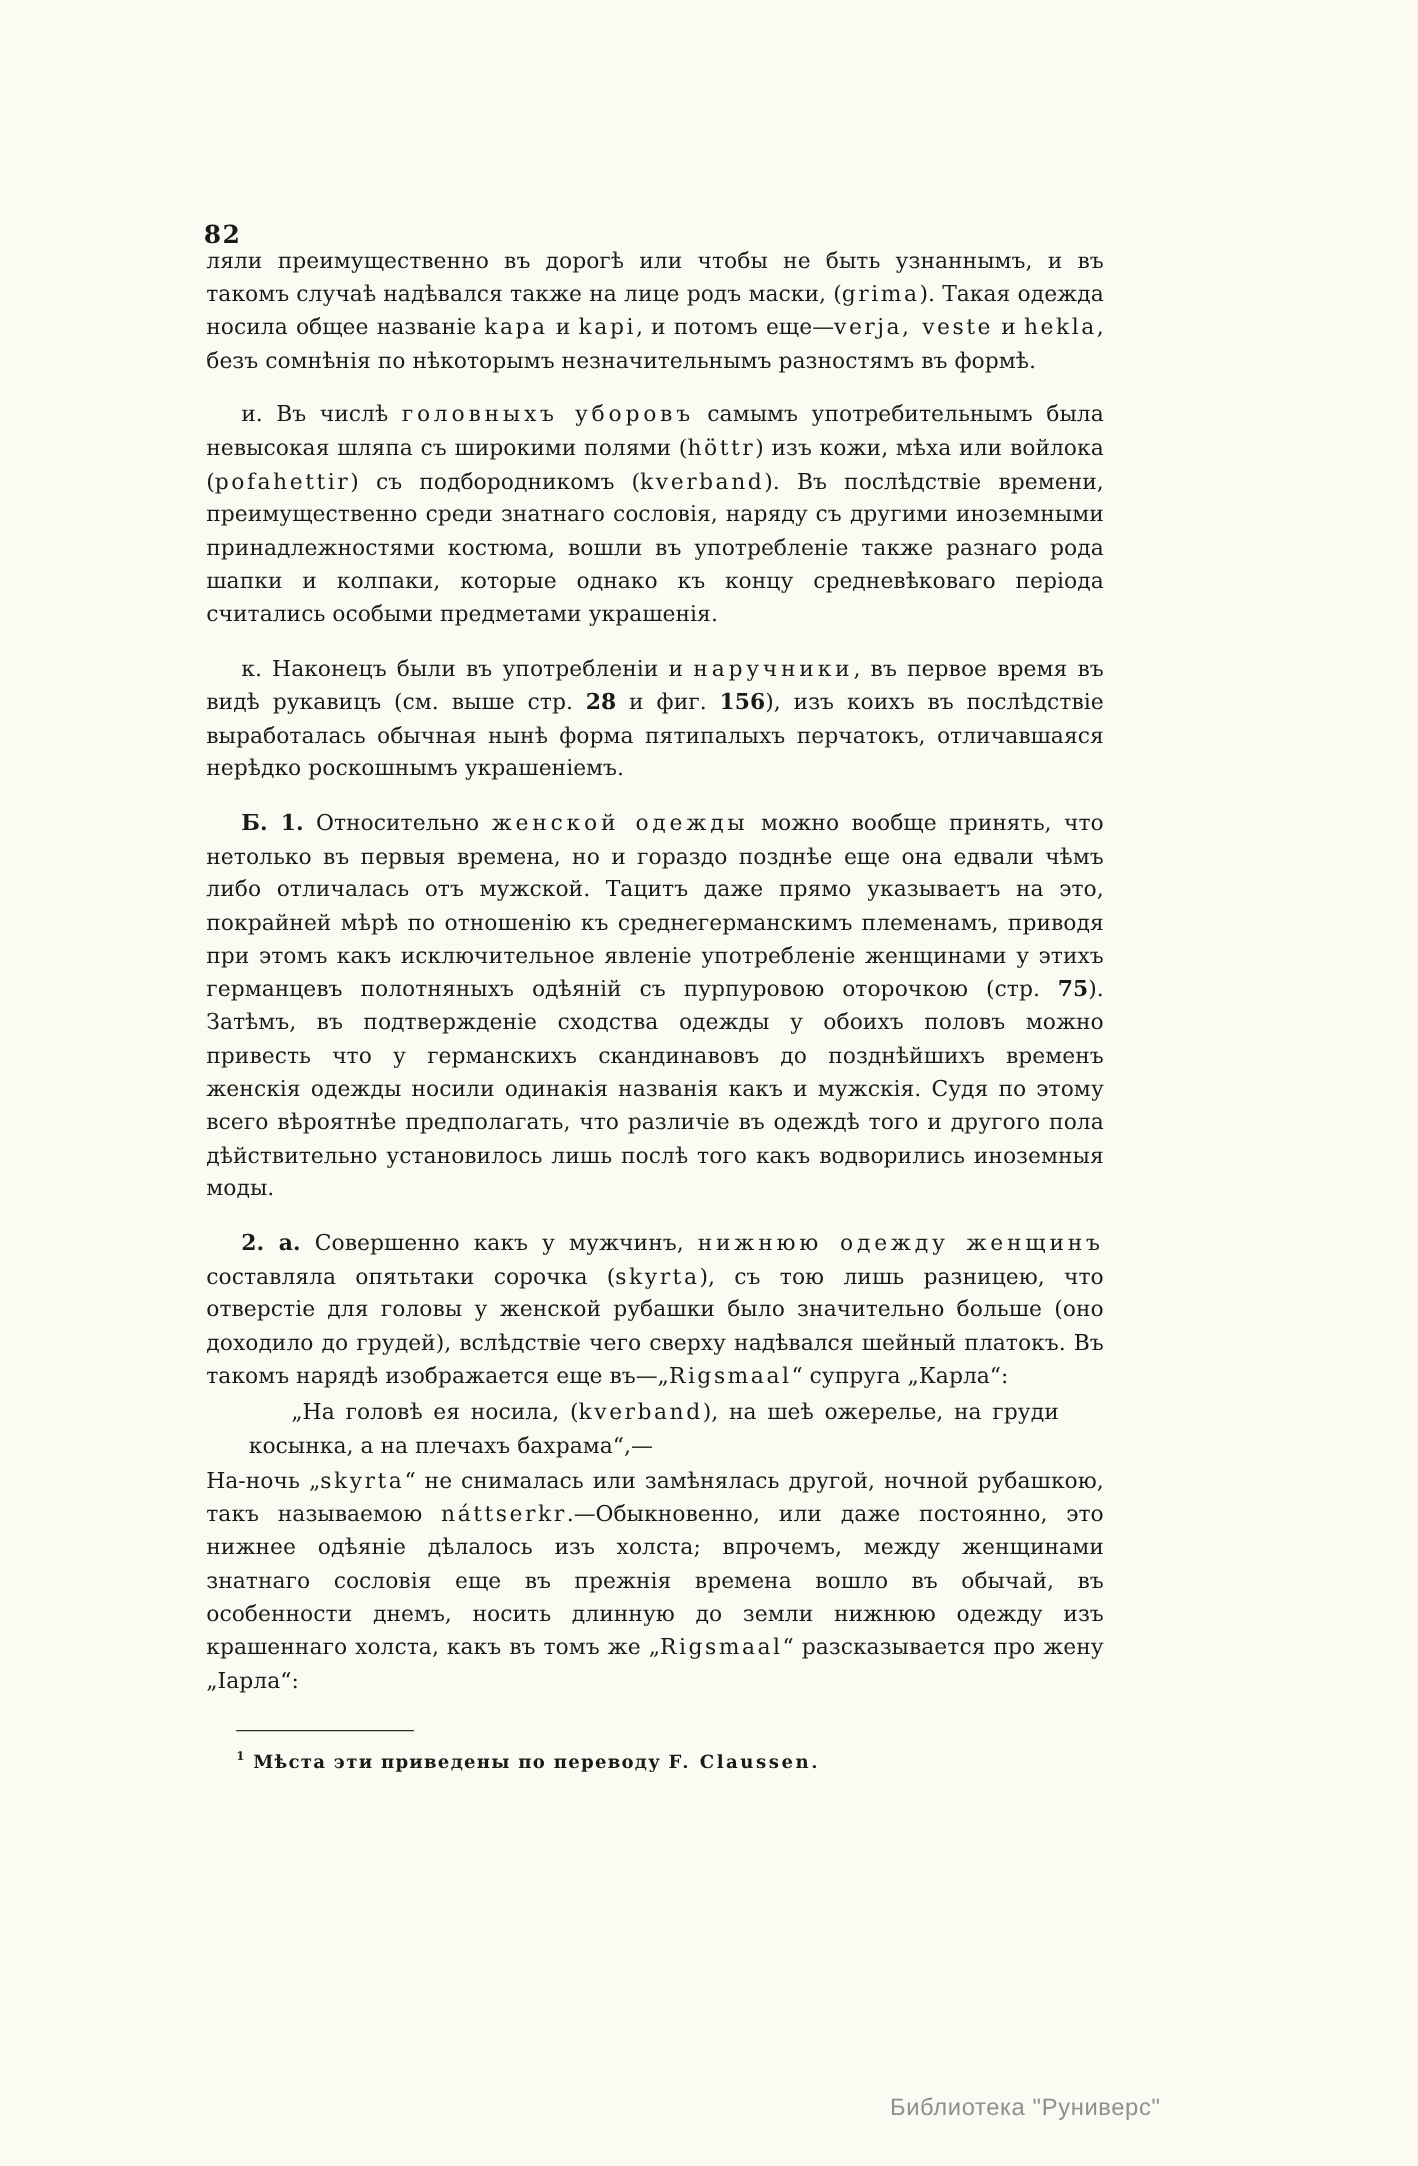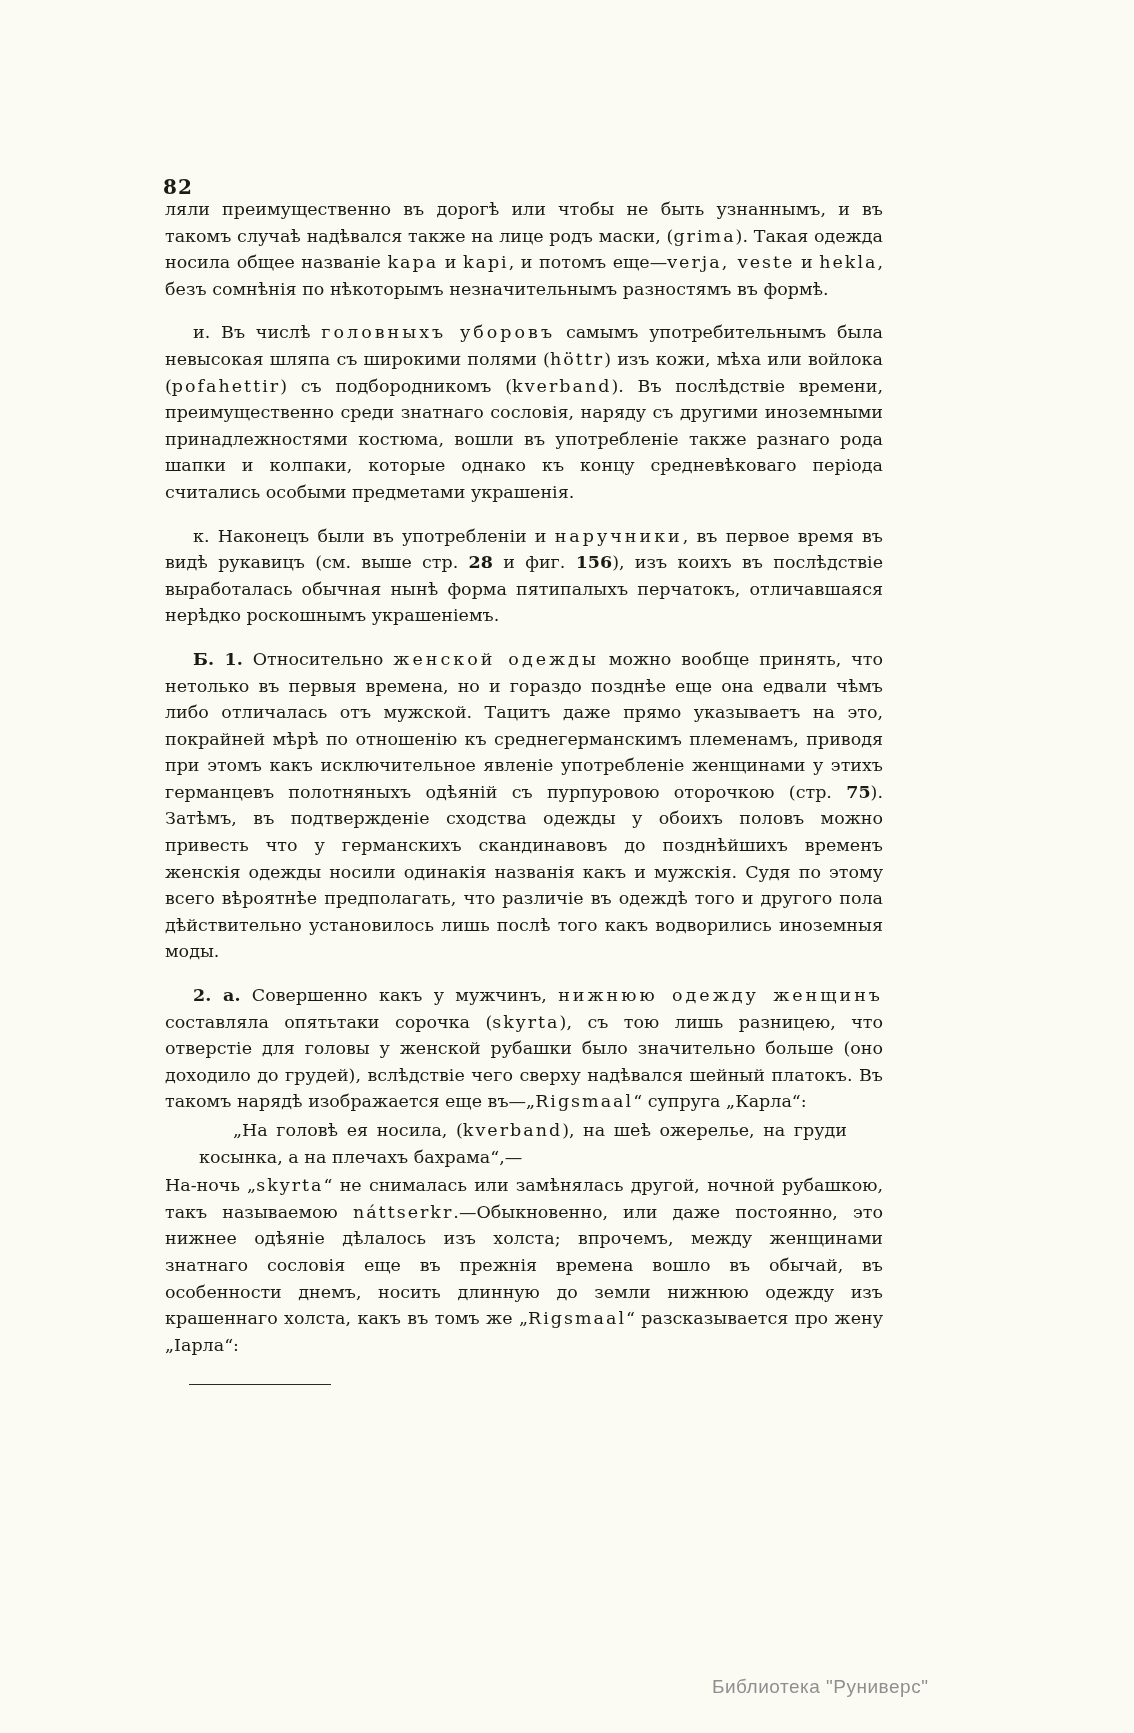--- a/index.html
+++ b/index.html
@@ -99,17 +99,18 @@
   <div class="content">
 
   <p class="para noindent"><span class="run-n">ляли преимущественно въ дорогѣ или чтобы не быть узнаннымъ, и въ такомъ случаѣ надѣвался также на лице родъ маски, (</span><span class="run-lat">grima</span><span class="run-n">). Такая одежда носила общее названіе </span><span class="run-lat">kapa</span><span class="run-n"> и </span><span class="run-lat">kapi</span><span class="run-n">, и потомъ еще—</span><span class="run-lat">verja, veste</span><span class="run-n"> и </span><span class="run-lat">hekla</span><span class="run-n">, безъ сомнѣнія по нѣкоторымъ незначительнымъ разностямъ въ формѣ.</span></p>
       <p class="para indent"><span class="run-n">и. Въ числѣ </span><span class="run-sp">головныхъ уборовъ</span><span class="run-n"> самымъ употребительнымъ была невысокая шляпа съ широкими полями (</span><span class="run-lat">höttr</span><span class="run-n">) изъ кожи, мѣха или войлока (</span><span class="run-lat">pofahettir</span><span class="run-n">) съ подбородникомъ (</span><span class="run-lat">kverband</span><span class="run-n">). Въ послѣдствіе времени, преимущественно среди знатнаго сословія, наряду съ другими иноземными принадлежностями костюма, вошли въ употребленіе также разнаго рода шапки и колпаки, которые однако къ концу средневѣковаго періода считались особыми предметами украшенія.</span></p>
       <p class="para indent"><span class="run-n">к. Наконецъ были въ употребленіи и </span><span class="run-sp">наручники</span><span class="run-n">, въ первое время въ видѣ рукавицъ (см. выше стр. </span><span class="run-b">28</span><span class="run-n"> и фиг. </span><span class="run-b">156</span><span class="run-n">), изъ коихъ въ послѣдствіе выработалась обычная нынѣ форма пятипалыхъ перчатокъ, отличавшаяся нерѣдко роскошнымъ украшеніемъ.</span></p>
       <p class="para indent"><span class="run-b">Б. 1.</span><span class="run-n"> Относительно </span><span class="run-sp">женской одежды</span><span class="run-n"> можно вообще принять, что нетолько въ первыя времена, но и гораздо позднѣе еще она едвали чѣмъ либо отличалась отъ мужской. Тацитъ даже прямо указываетъ на это, покрайней мѣрѣ по отношенію къ среднегерманскимъ племенамъ, приводя при этомъ какъ исключительное явленіе употребленіе женщинами у этихъ германцевъ полотняныхъ одѣяній съ пурпуровою оторочкою (стр. </span><span class="run-b">75</span><span class="run-n">). Затѣмъ, въ подтвержденіе сходства одежды у обоихъ половъ можно привесть что у германскихъ скандинавовъ до позднѣйшихъ временъ женскія одежды носили одинакія названія какъ и мужскія. Судя по этому всего вѣроятнѣе предполагать, что различіе въ одеждѣ того и другого пола дѣйствительно установилось лишь послѣ того какъ водворились иноземныя моды.</span></p>
       <p class="para indent"><span class="run-b">2. а.</span><span class="run-n"> Совершенно какъ у мужчинъ, </span><span class="run-sp">нижнюю одежду женщинъ</span><span class="run-n"> составляла опятьтаки сорочка (</span><span class="run-lat">skyrta</span><span class="run-n">), съ тою лишь разницею, что отверстіе для головы у женской рубашки было значительно больше (оно доходило до грудей), вслѣдствіе чего сверху надѣвался шейный платокъ. Въ такомъ нарядѣ изображается еще въ—„</span><span class="run-lat">Rigsmaal</span><span class="run-n">“ супруга „Карла“:</span></p>
       <p class="para quote"><span class="run-n">„На головѣ ея носила, (</span><span class="run-lat">kverband</span><span class="run-n">), на шеѣ ожерелье, на груди косынка, а на плечахъ бахрама“,—</span></p>
       <p class="para noindent"><span class="run-n">На-ночь „</span><span class="run-lat">skyrta</span><span class="run-n">“ не снималась или замѣнялась другой, ночной рубашкою, такъ называемою </span><span class="run-lat">náttserkr</span><span class="run-n">.—Обыкновенно, или даже постоянно, это нижнее одѣяніе дѣлалось изъ холста; впрочемъ, между женщинами знатнаго сословія еще въ прежнія времена вошло въ обычай, въ особенности днемъ, носить длинную до земли нижнюю одежду изъ крашеннаго холста, какъ въ томъ же „</span><span class="run-lat">Rigsmaal</span><span class="run-n">“ разсказывается про жену „Іарла“:</span></p>
       <div class="footnote-rule"></div>
+      <div class="footnote"><sup class="run-sup">1</sup><span class="run-n"> Мѣста эти приведены по переводу </span><span class="run-lat">F. Claussen</span><span class="run-n">.</span></div>
     </div>
 
   <div class="watermark">Библиотека "Руниверс"</div>
 
 </div>
 
 </body></html>

